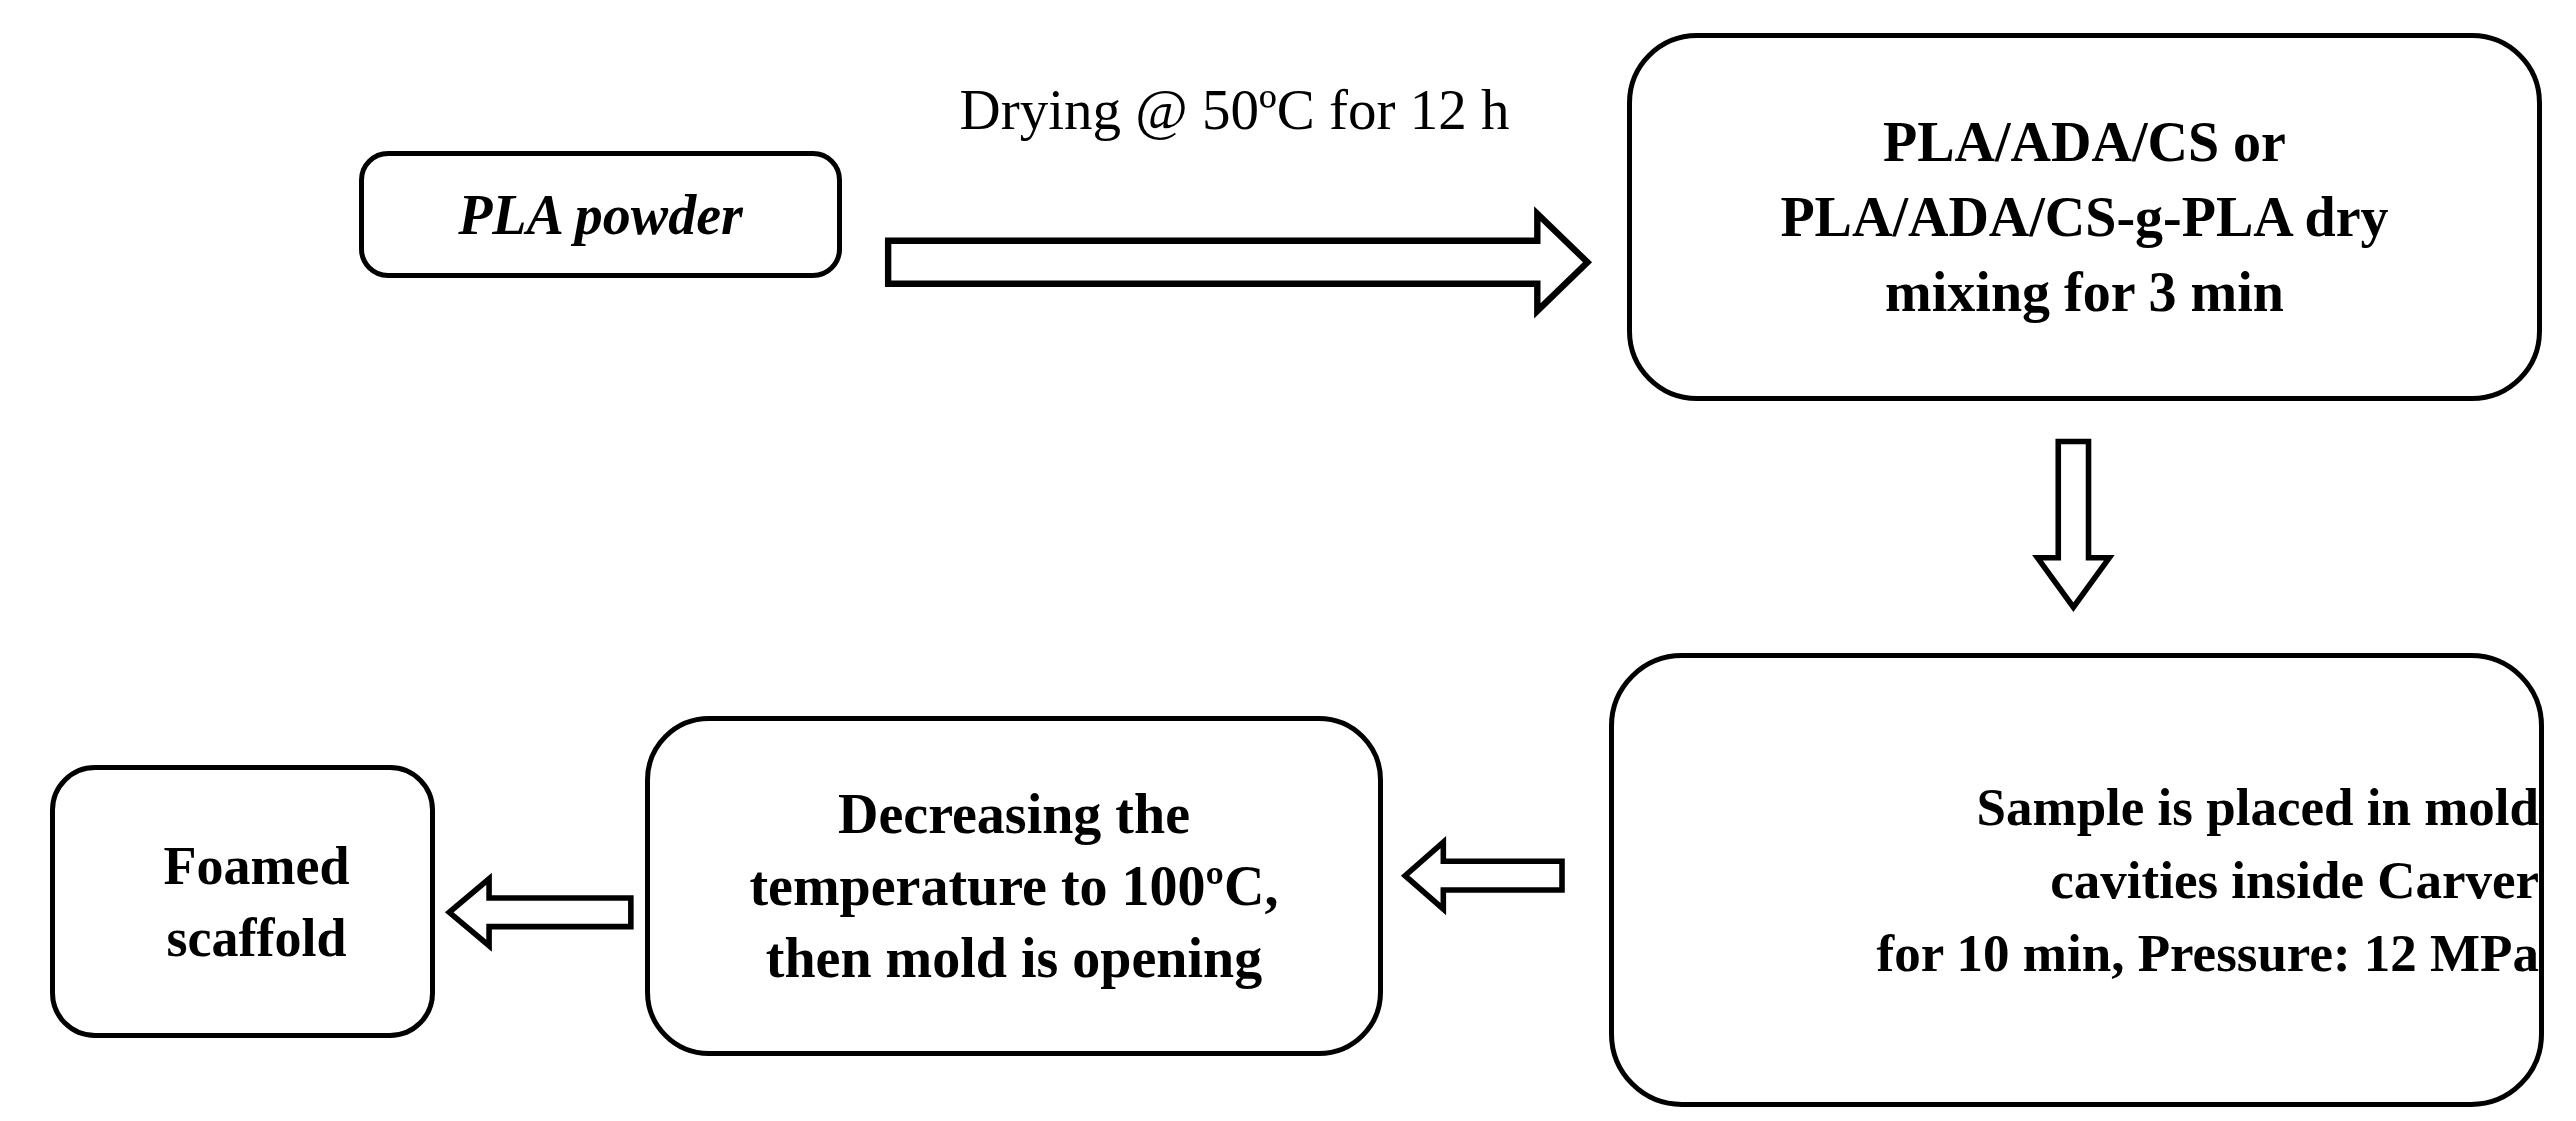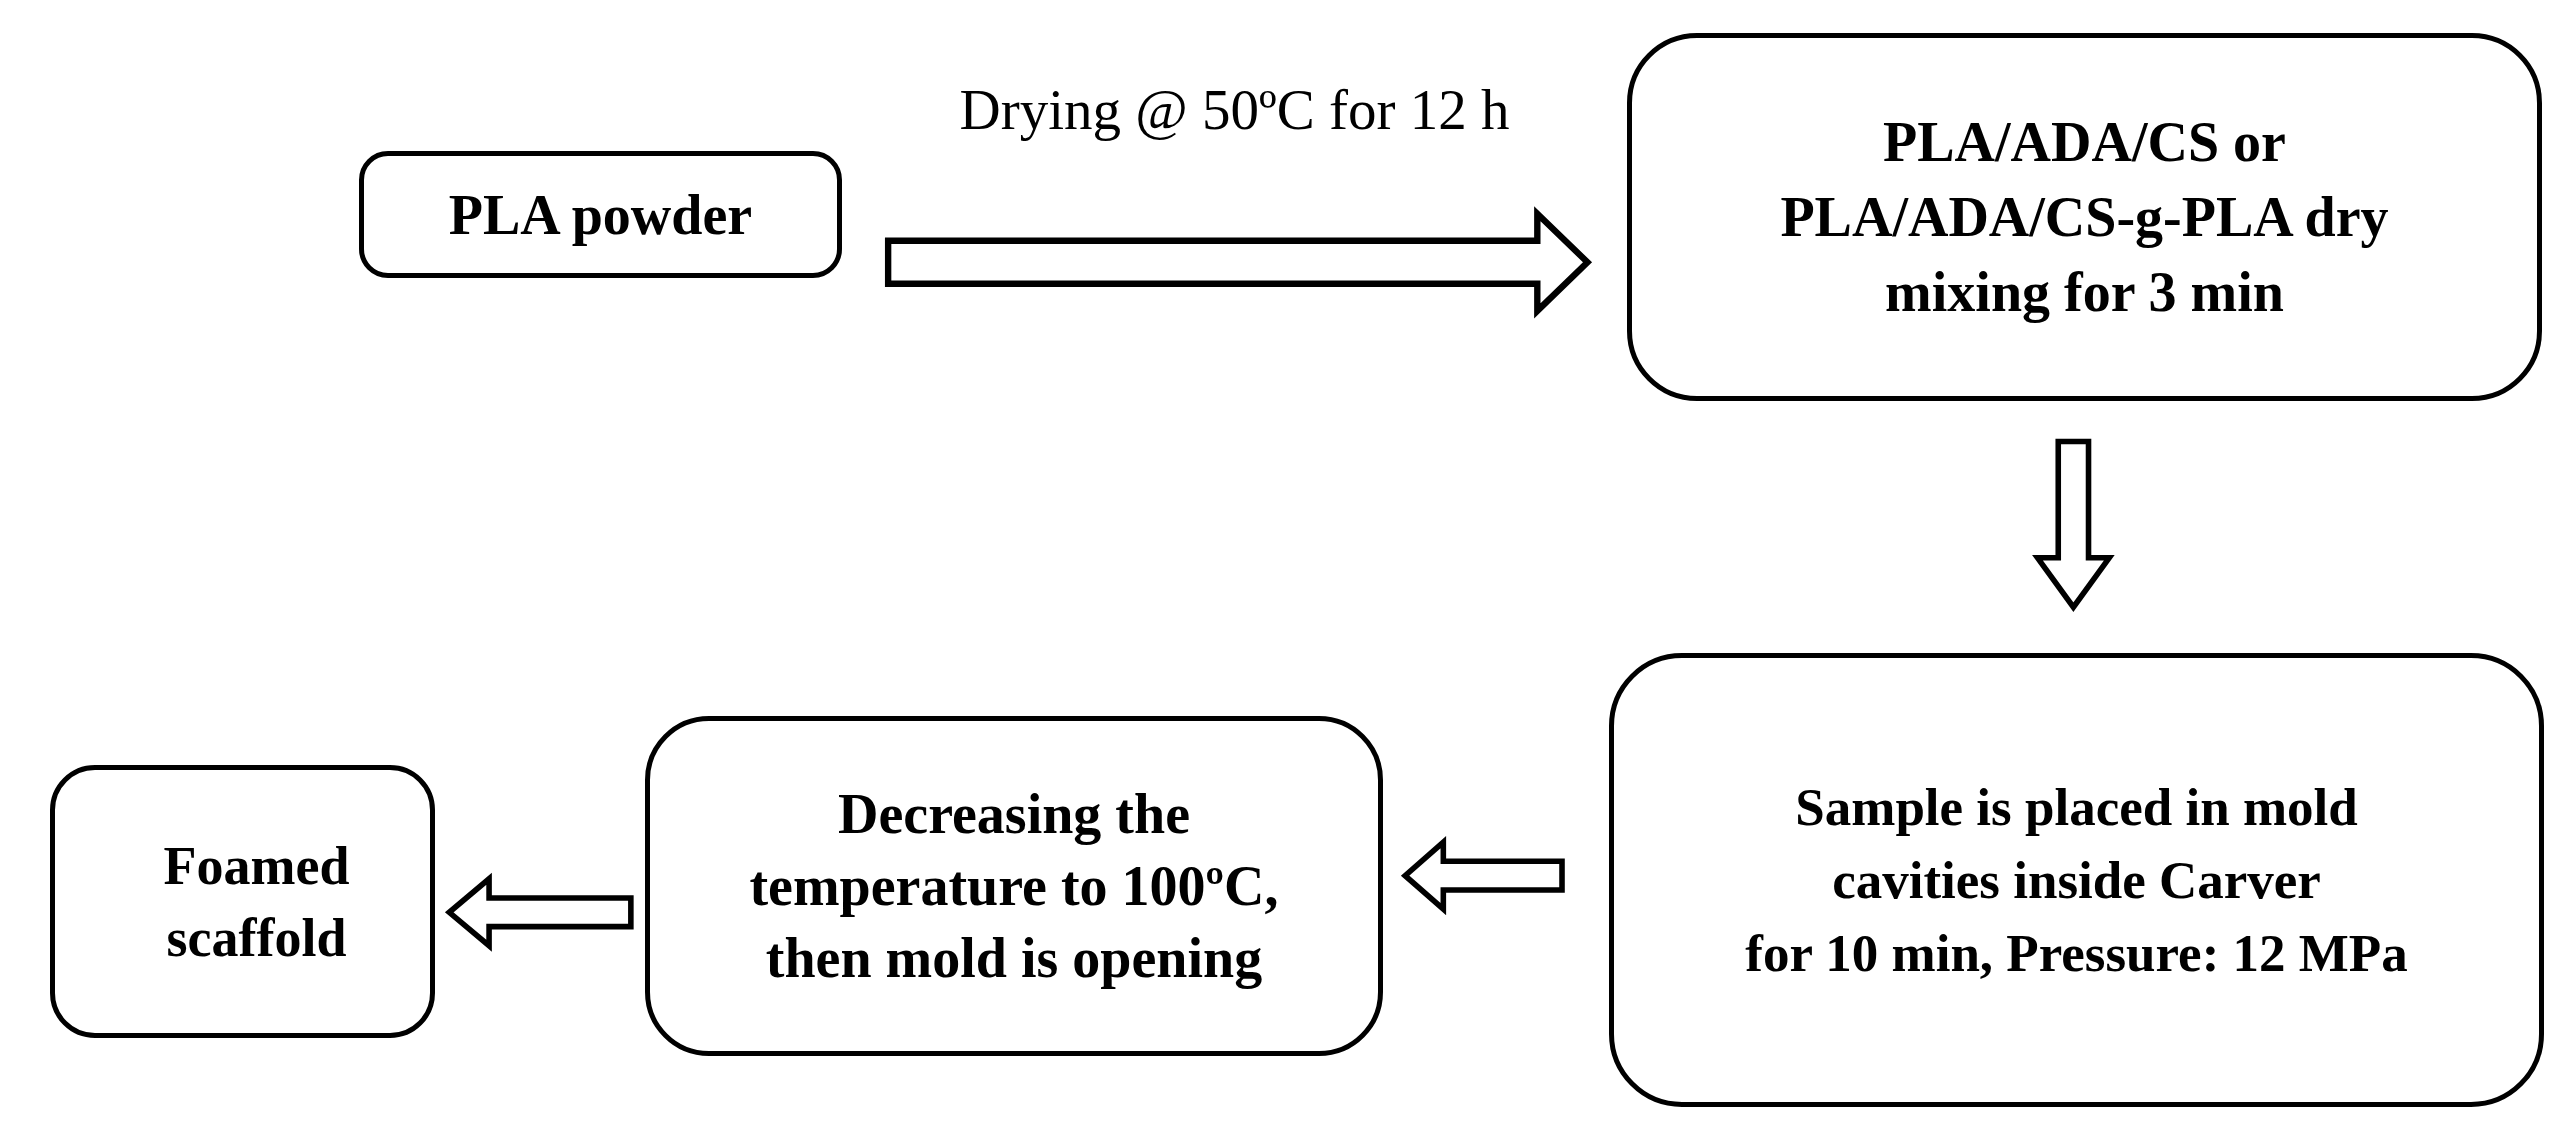--- a/index.html
+++ b/index.html
@@ -32,23 +32,23 @@
     white-space:nowrap;
   }
   .node .line{display:block;}
   .arrow-label{
     position:absolute;
     text-align:center;
     font-weight:normal;
     white-space:nowrap;
   }
   
-  .n-pla      {left:359px;  top:151px; width:483px;  height:127px; border-radius:29px;  font-size:56px;}
+  .n-pla      {left:359px;  top:151px; width:483px;  height:127px; border-radius:29px;  font-size:56px;font-style:italic;}
   .n-mix      {left:1627px; top:33px;  width:915px; height:368px; border-radius:70px;  font-size:56px; line-height:75px;}
-  .n-press    {left:1609px; top:653px; width:935px; height:454px; border-radius:73px;  font-size:53px; line-height:73px;}
+  .n-press    {left:1609px; top:653px; width:935px; height:454px; border-radius:73px;  font-size:53px; line-height:73px;align-items:flex-end;}
   .n-cool     {left:645px;  top:716px; width:738px;  height:340px; border-radius:64px;  font-size:56px; line-height:72px;}
   .n-foam     {left:50px;   top:765px; width:385px;  height:273px; border-radius:45px;  font-size:54px; line-height:72px;padding-left:28px;}
   .lbl-drying {left:876px; top:78px;  width:717px;  font-size:57px; line-height:64px;}
 </style>
 </head>
 <body>
 
 <div class="canvas">
 
   <svg class="arrows" viewBox="0 0 3234 1408" xmlns="http://www.w3.org/2000/svg">

